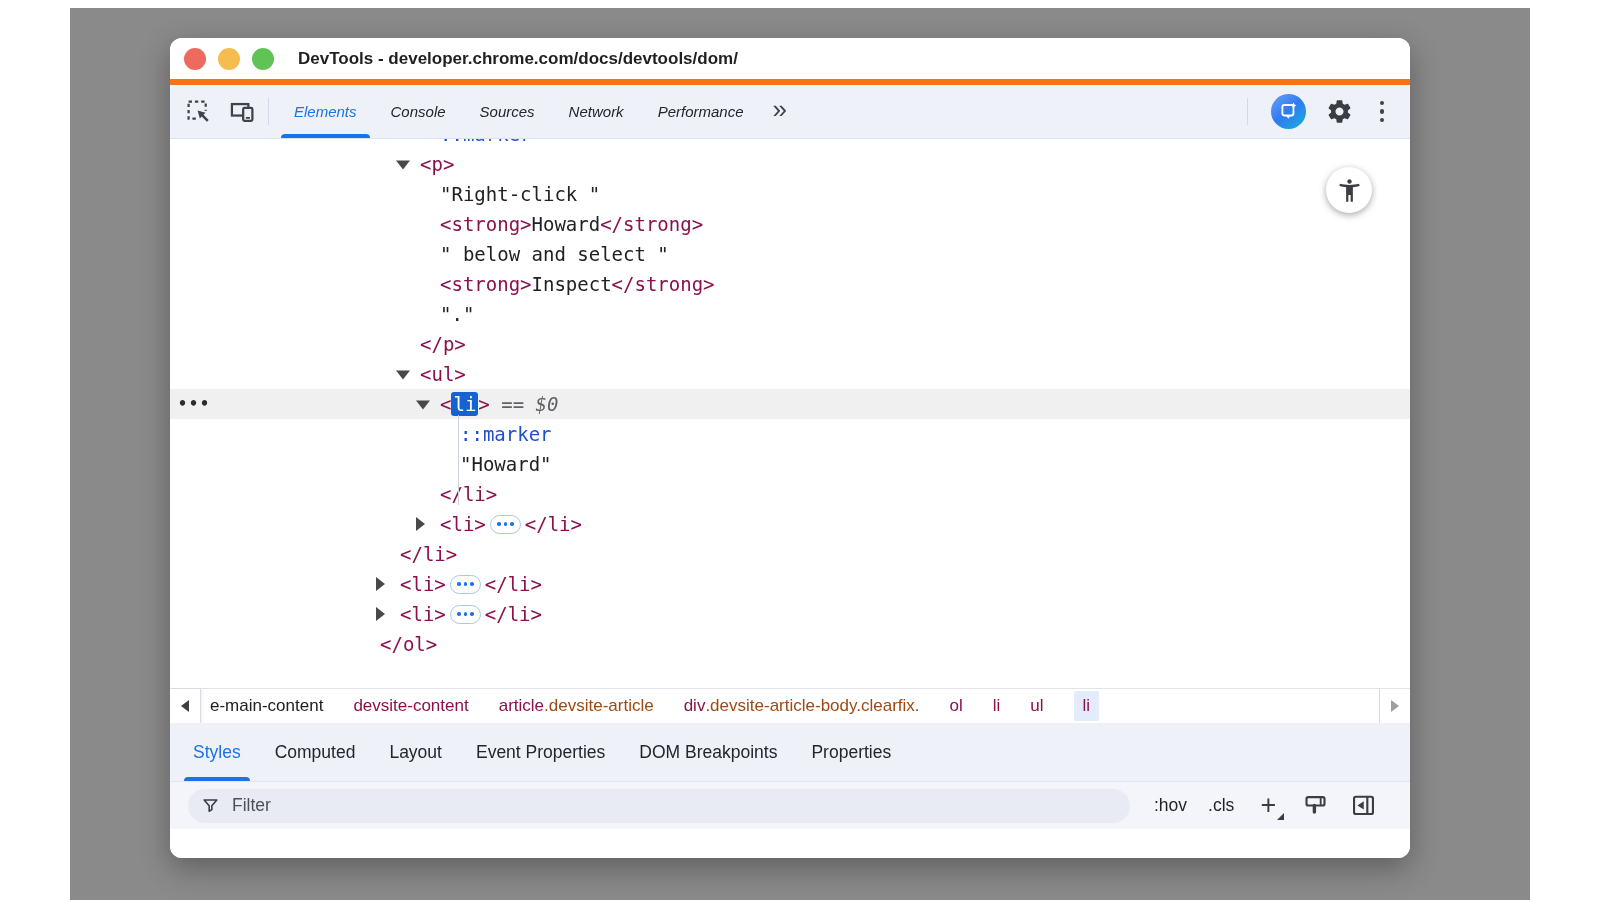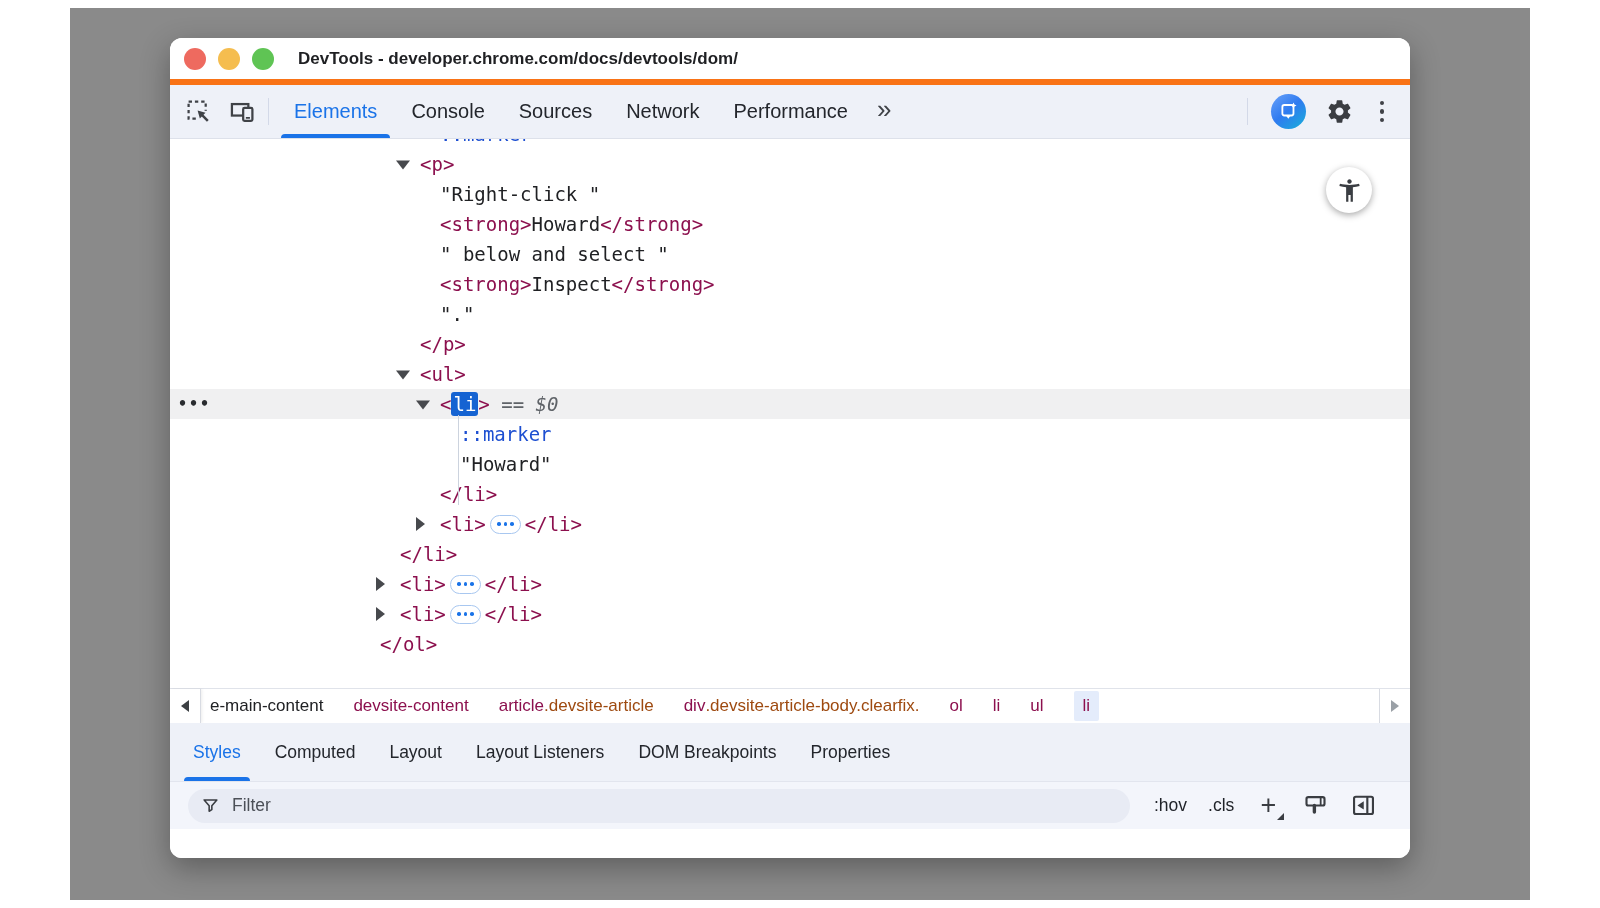--- a/index.html
+++ b/index.html
@@ -22,21 +22,21 @@
   .light.green{background:#5fc454;}
   .win-title{margin-left:24px;font-size:17px;font-weight:700;color:#1f2023;}
 
   
   .toolbar{height:54px;flex:0 0 54px;background:#eef1f8;display:flex;align-items:center;
     border-bottom:1px solid #dde1ea;}
   .tbtn{width:36px;height:36px;display:flex;align-items:center;justify-content:center;}
   .tb-left{display:flex;align-items:center;padding-left:10px;gap:8px;}
   .vdiv{width:1px;height:27px;background:#d3d9e8;margin:0 8px;}
   .tabs{display:flex;height:100%;align-items:stretch;}
-  .tab{position:relative;display:flex;align-items:center;padding:0 17px;font-size:20px;color:#23262c;cursor:default;}
+  .tab{position:relative;display:flex;align-items:center;padding:0 17px;font-size:15px;color:#23262c;cursor:default;font-style:italic;}
   .tab.active{color:#1a73e8;font-weight:500;}
   .tab.active::after{content:"";position:absolute;left:4px;right:4px;bottom:0;height:4px;
     background:#1a73e8;border-radius:4px 4px 0 0;}
   .more-tabs{font-size:26px;color:#3f4247;padding:0 12px;margin-top:-4px;}
   .tb-right{margin-left:auto;display:flex;align-items:center;gap:15px;padding-right:18px;}
   .ai-btn{width:35px;height:35px;border-radius:50%;
     background:linear-gradient(140deg,#6aa2f9 0%,#2f7bf0 48%,#17b0d9 100%);
     display:flex;align-items:center;justify-content:center;}
   .kebab{display:flex;flex-direction:column;gap:4px;align-items:center;width:20px;}
   .kebab span{width:4.5px;height:4.5px;border-radius:50%;background:#3f4247;}
@@ -233,21 +233,21 @@
       </div>
     <div class="crumb-nav right">
       <div class="tri-r"></div>
     </div>
   </div>
 
   <div class="panel-tabs">
       <div class="ptab active">Styles</div>
       <div class="ptab">Computed</div>
       <div class="ptab">Layout</div>
-      <div class="ptab">Layout Listeners</div>
+      <div class="ptab">Event Properties</div>
       <div class="ptab">DOM Breakpoints</div>
       <div class="ptab">Properties</div>
     </div>
 
   <div class="filter-bar">
     <div class="filter-pill">
       <svg width="19" height="19" viewBox="0 0 24 24">
         <path d="M4 5 h16 l-6.3 7.3 v4.9 l-3.4 2 v-6.9 z" fill="none" stroke="#3a3d42" stroke-width="2" stroke-linejoin="round"></path>
       </svg>
       <input class="filter-input" type="text" placeholder="Filter" style="">

